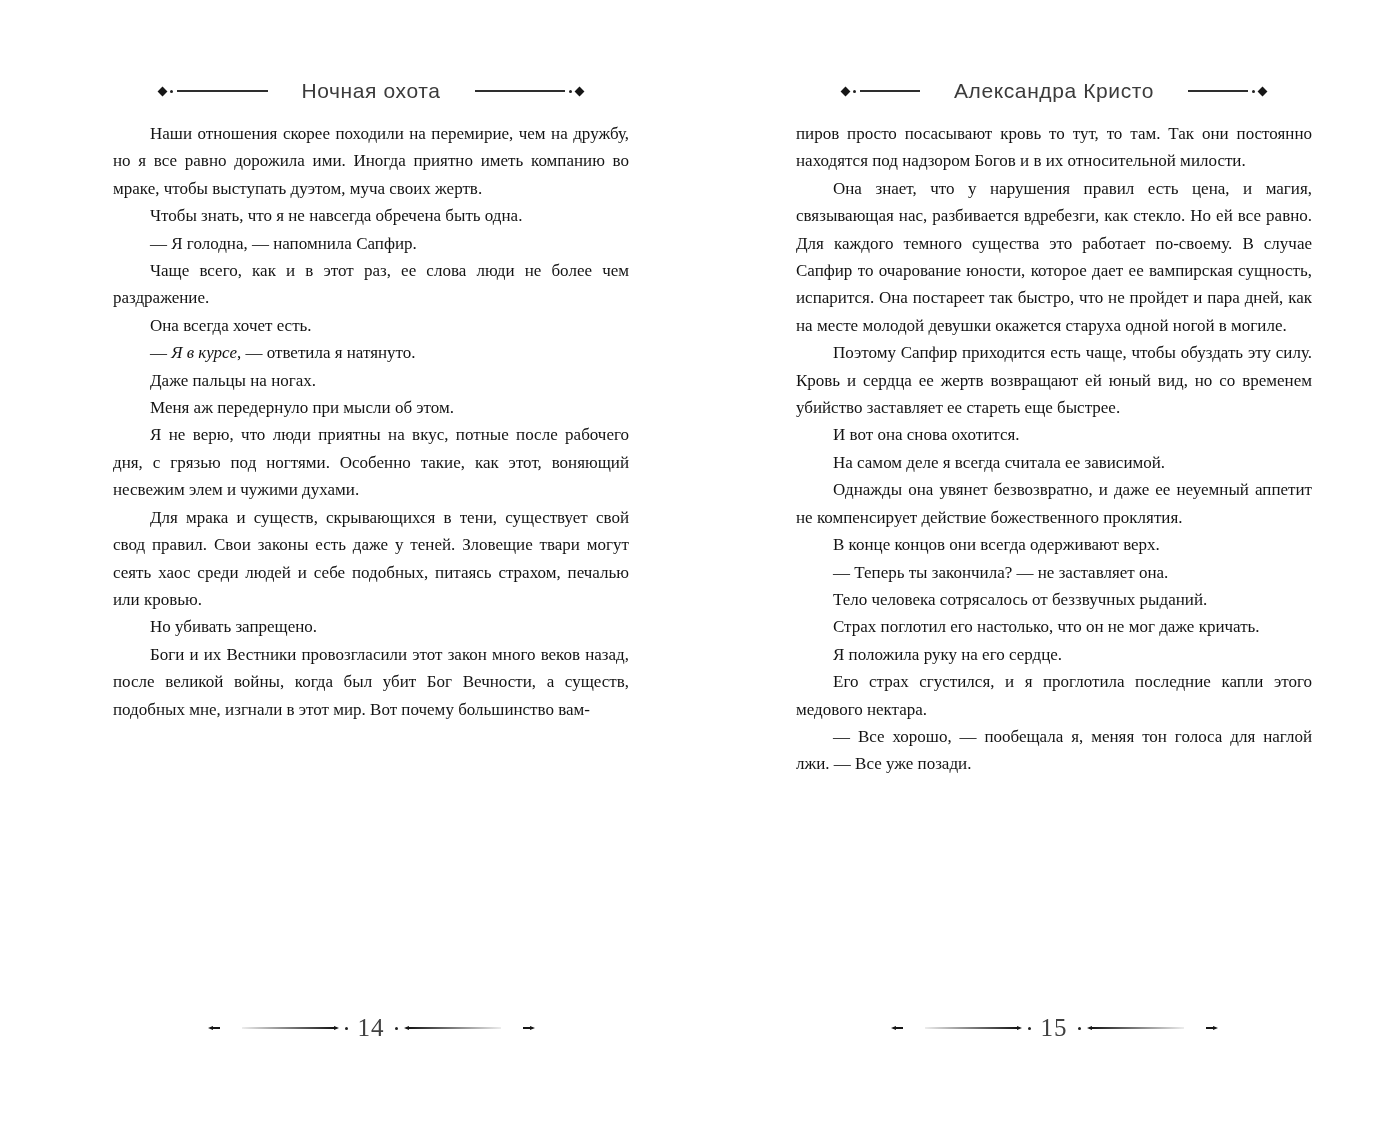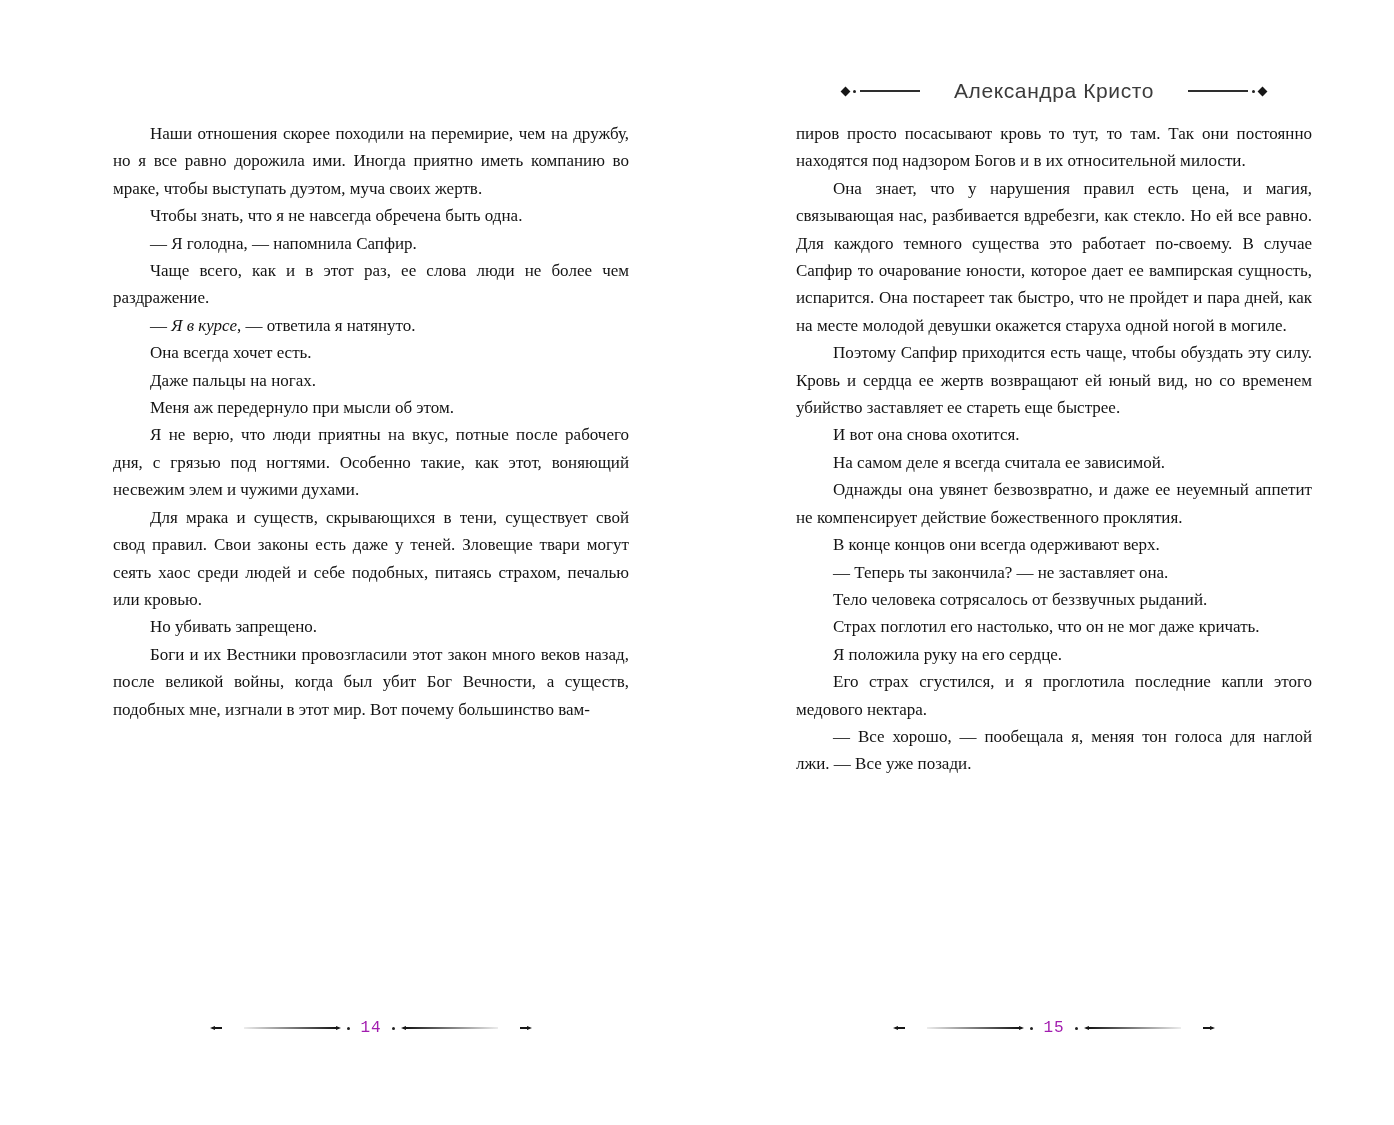--- a/index.html
+++ b/index.html
@@ -109,43 +109,52 @@
     background: linear-gradient(90deg, #141414, rgba(22,22,22,0.08));
   }
   .f-dot {
     width: 3px; height: 3px;
     border-radius: 50%;
     background: #222222;
     margin: 0 6px;
     flex: 0 0 auto;
   }
   .f-num {
-    font-family: Liberation Mono, monospace;
-    font-size: 16px;
+    font-family: Liberation Serif, serif;
+    font-size: 25px;
     font-weight: 300;
     letter-spacing: 1px;
-    color: #a21caf;
+    color: #404040;
     margin: 0 4px;
     flex: 0 0 auto;
   }
 </style>
 </head>
 <body>
 
 <div class="spread">
 
   <div class="page left">
+    <div class="running-head">
+      <span class="orn-diamond"></span>
+      <span class="orn-dot"></span>
+      <span class="orn-line"></span>
+      <span class="head-title">Ночная охота</span>
+      <span class="orn-line"></span>
+      <span class="orn-dot"></span>
+      <span class="orn-diamond"></span>
+    </div>
 
     <div class="page-body">
         <p>Наши отношения скорее походили на перемирие, чем на дружбу, но я все равно дорожила ими. Иногда приятно иметь компанию во мраке, чтобы выступать дуэтом, муча своих жертв.</p>
         <p>Чтобы знать, что я не навсегда обречена быть одна.</p>
         <p>— Я голодна, — напомнила Сапфир.</p>
         <p>Чаще всего, как и в этот раз, ее слова люди не более чем раздражение.</p>
+        <p>Она всегда хочет есть.</p>
         <p>— <i>Я в курсе</i>, — ответила я натянуто.</p>
-        <p>Она всегда хочет есть.</p>
         <p>Даже пальцы на ногах.</p>
         <p>Меня аж передернуло при мысли об этом.</p>
         <p>Я не верю, что люди приятны на вкус, потные после рабочего дня, с грязью под ногтями. Особенно такие, как этот, воняющий несвежим элем и чужими духами.</p>
         <p>Для мрака и существ, скрывающихся в тени, существует свой свод правил. Свои законы есть даже у теней. Зловещие твари могут сеять хаос среди людей и себе подобных, питаясь страхом, печалью или кровью.</p>
         <p>Но убивать запрещено.</p>
         <p>Боги и их Вестники провозгласили этот закон много веков назад, после великой войны, когда был убит Бог Вечности, а существ, подобных мне, изгнали в этот мир. Вот почему большинство вам-</p>
       </div>
 
     <div class="page-footer">
       <span class="f-mini">

